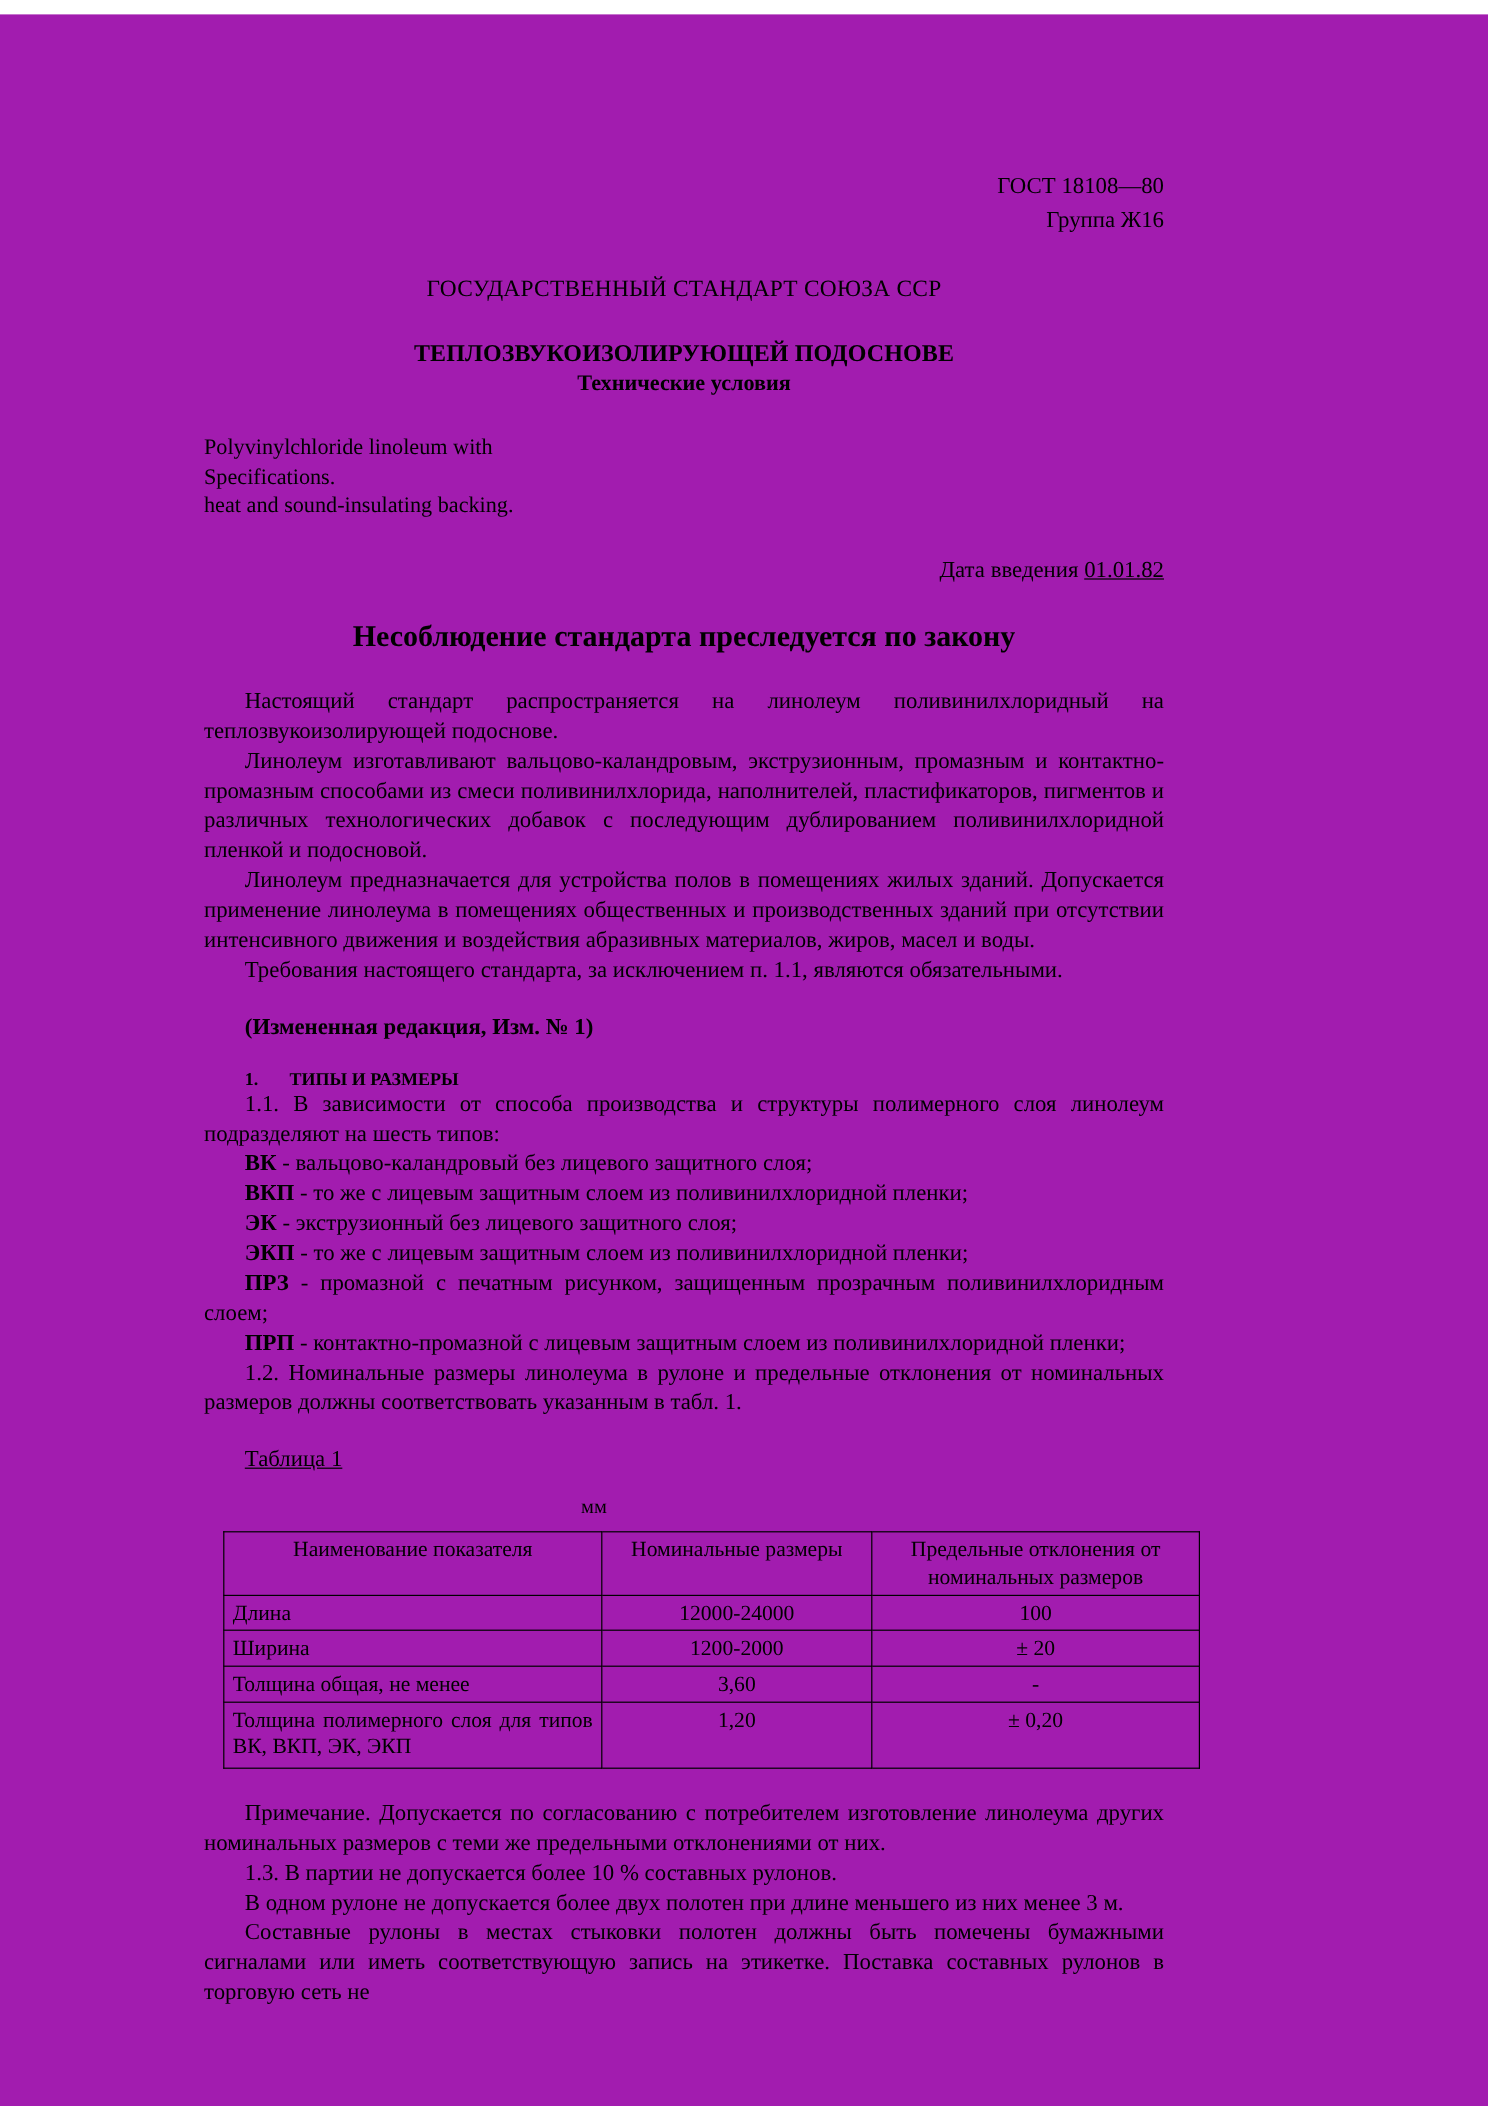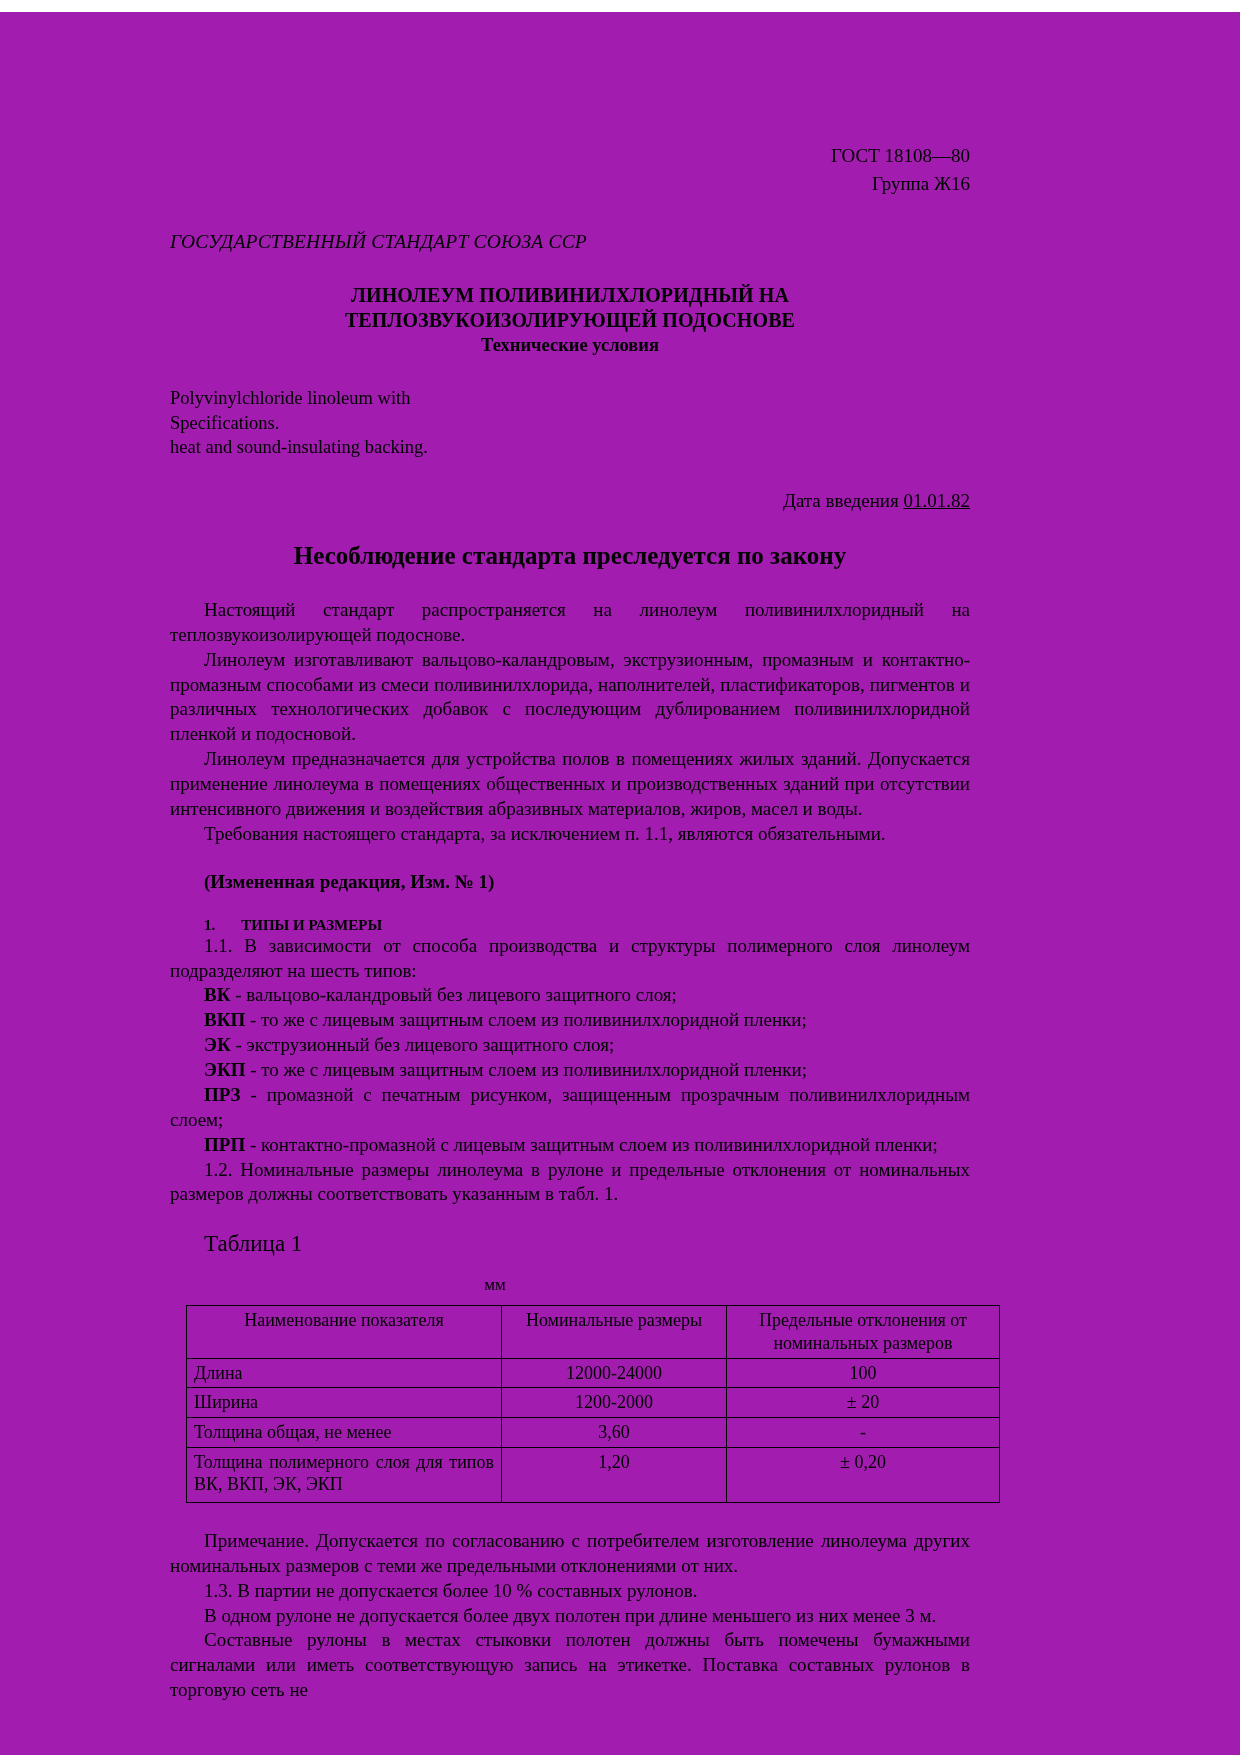--- a/index.html
+++ b/index.html
@@ -33,25 +33,24 @@
   .doc-header {
     text-align: right;
     font-size: 19px;
     line-height: 1.45;
     margin-bottom: 34px;
   }
   .doc-header div { white-space: nowrap; }
 
   
   .std-kind {
-    text-align: left;
+    text-align: center;
     font-size: 19.5px;
     letter-spacing: 0.2px;
     margin-bottom: 30px;
-    font-style: italic;
   }
   .main-title {
     text-align: center;
     font-weight: bold;
     font-size: 20px;
     line-height: 1.25;
     letter-spacing: 0.1px;
   }
   .sub-title {
     text-align: center;
@@ -119,23 +118,24 @@
     font-size: 19px;
     line-height: 1.31;
     text-indent: 34px;
     margin: 0;
     text-align: justify;
   }
   .type-item .code { font-weight: bold; }
 
   
   .table-caption {
-    font-size: 23px;
-    margin: 0;
-    text-indent: 34px;
+    font-size: 19px;
+    margin: 0;
+    text-indent: 34px;
+    text-decoration: underline;
   }
   .unit-line {
     text-align: center;
     font-size: 17px;
     margin-top: 18px;
     margin-bottom: 10px;
     padding-right: 150px;
   }
   table.t1 {
     border-collapse: collapse;
@@ -172,21 +172,20 @@
   <div class="content">
 
     <div class="doc-header">
       <div>ГОСТ 18108—80</div>
       <div>Группа Ж16</div>
     </div>
 
     <div class="std-kind">ГОСУДАРСТВЕННЫЙ СТАНДАРТ СОЮЗА ССР</div>
 
     <div class="main-title">
-      <div>ЛИНОЛЕУМ ПОЛИВИНИЛХЛОРИДНЫЙ НА</div>
       <div>ТЕПЛОЗВУКОИЗОЛИРУЮЩЕЙ ПОДОСНОВЕ</div>
     </div>
     <div class="sub-title">Технические условия</div>
 
     <div class="eng-title">
       <div>Polyvinylchloride linoleum with</div>
       <div>Specifications.</div>
       <div>heat and sound-insulating backing.</div>
     </div>
 

